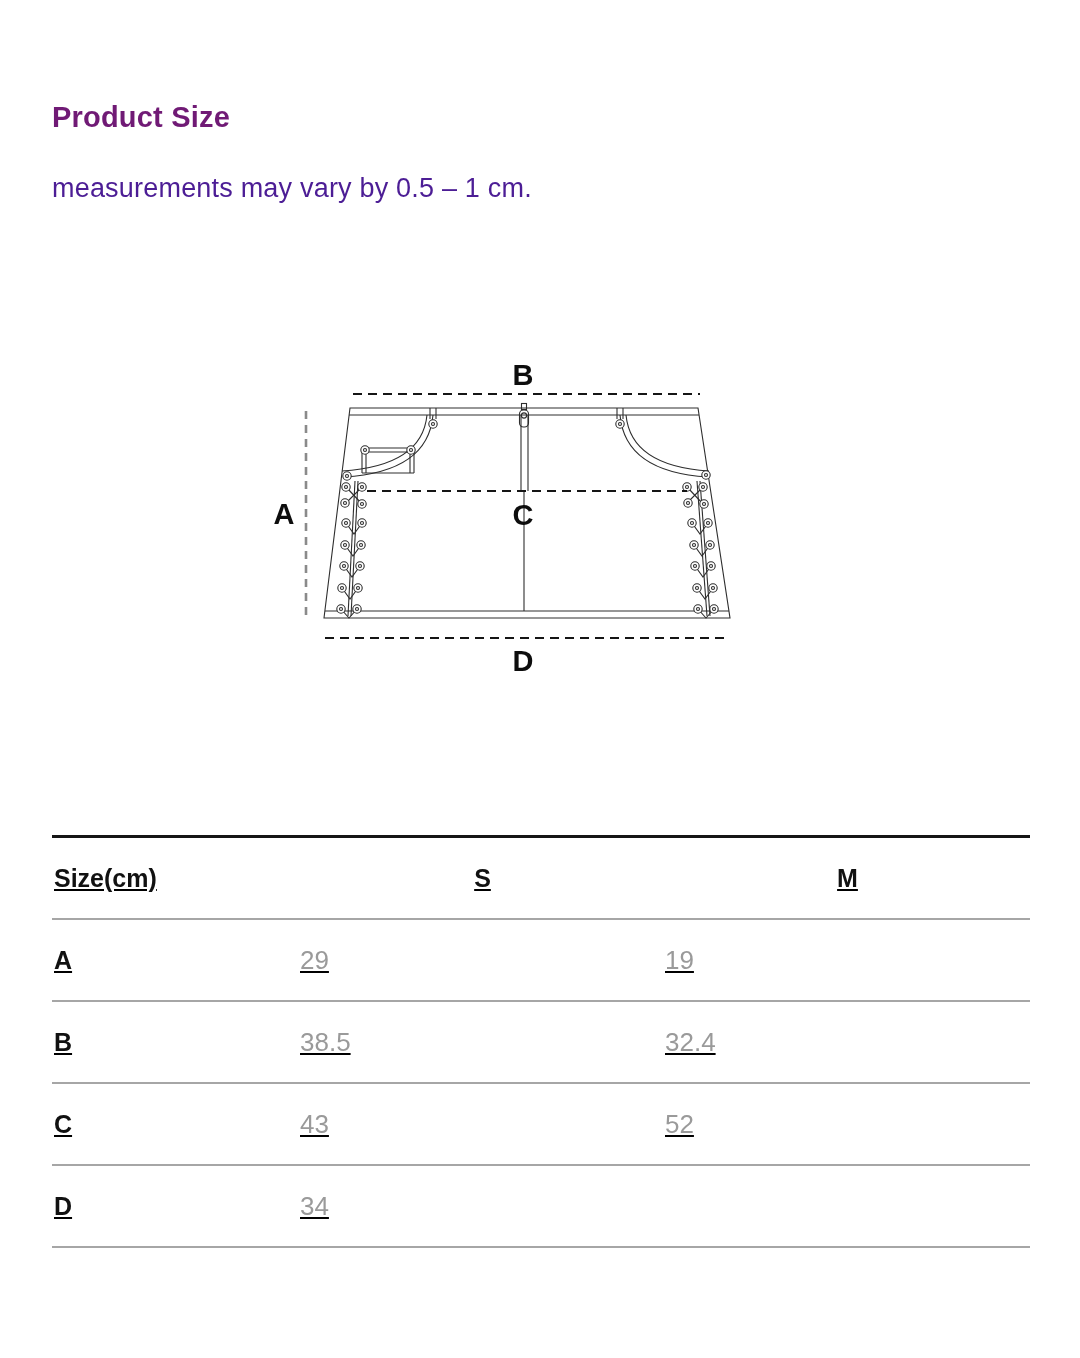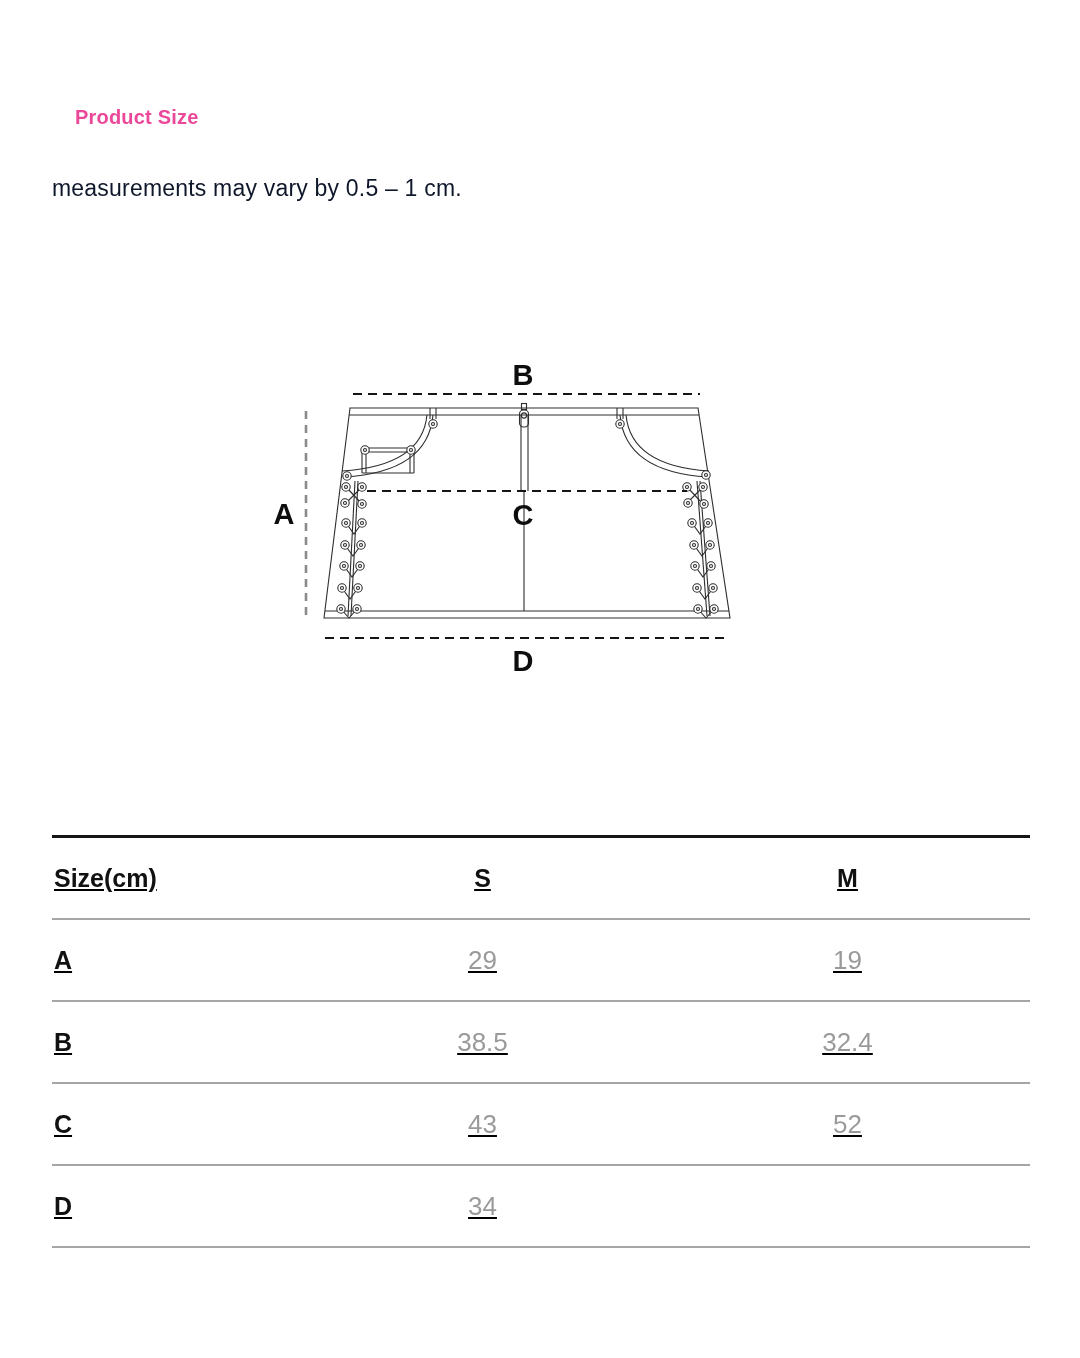--- a/index.html
+++ b/index.html
@@ -2,46 +2,46 @@
 <html><head>
 <meta charset="utf-8">
 <style>
   html,body{margin:0;padding:0;background:#fff;}
   .canvas{
     position:relative;width:1080px;height:1358px;background:#ffffff;overflow:hidden;
     font-family:"Liberation Sans", sans-serif;
   }
   .title{
     position:absolute;left:52px;top:100px;
-    font-size:20px;font-weight:700;color:#ec4899;letter-spacing:.2px;line-height:34px;margin-left:23px;
+    font-size:29px;font-weight:700;color:#701a75;letter-spacing:.2px;line-height:34px;
   }
   .subtitle{
     position:absolute;left:52px;top:173px;
-    font-size:23px;font-weight:400;color:#0f172a;letter-spacing:.2px;line-height:30px;
+    font-size:27px;font-weight:400;color:#4c1d95;letter-spacing:.2px;line-height:30px;
   }
   svg.diagram{position:absolute;left:0;top:350px;width:1080px;height:340px;}
   svg.diagram .art{stroke:#2e2e2e;stroke-width:1.1;fill:none;}
   svg.diagram text{
     font-family:"Liberation Sans", sans-serif;font-weight:700;font-size:29px;fill:#0d0d0d;
     text-anchor:middle;
   }
   .size-table{
     position:absolute;left:52px;top:835px;width:978px;
     border-top:3px solid #161616;
   }
   .t-row{
     display:grid;grid-template-columns:248px 365px 365px;
     height:80px;align-items:center;
     border-bottom:2px solid #a6a6a6;
     text-decoration:underline;
   }
   .t-cell{font-size:25px;}
   .t-label{font-weight:700;color:#111;text-align:left;padding-left:2px;}
   .t-head{font-weight:700;color:#111;text-align:center;}
-  .t-val{font-weight:400;color:#9a9a9a;text-align:center;font-size:26px;}
+  .t-val{font-weight:400;color:#9a9a9a;font-size:26px;}
 </style>
 </head>
 <body>
 
 <div class="canvas">
 
   <div class="title">Product Size</div>
   <div class="subtitle">measurements may vary by 0.5 – 1 cm.</div>
 
   <svg class="diagram" viewBox="0 350 1080 340">

